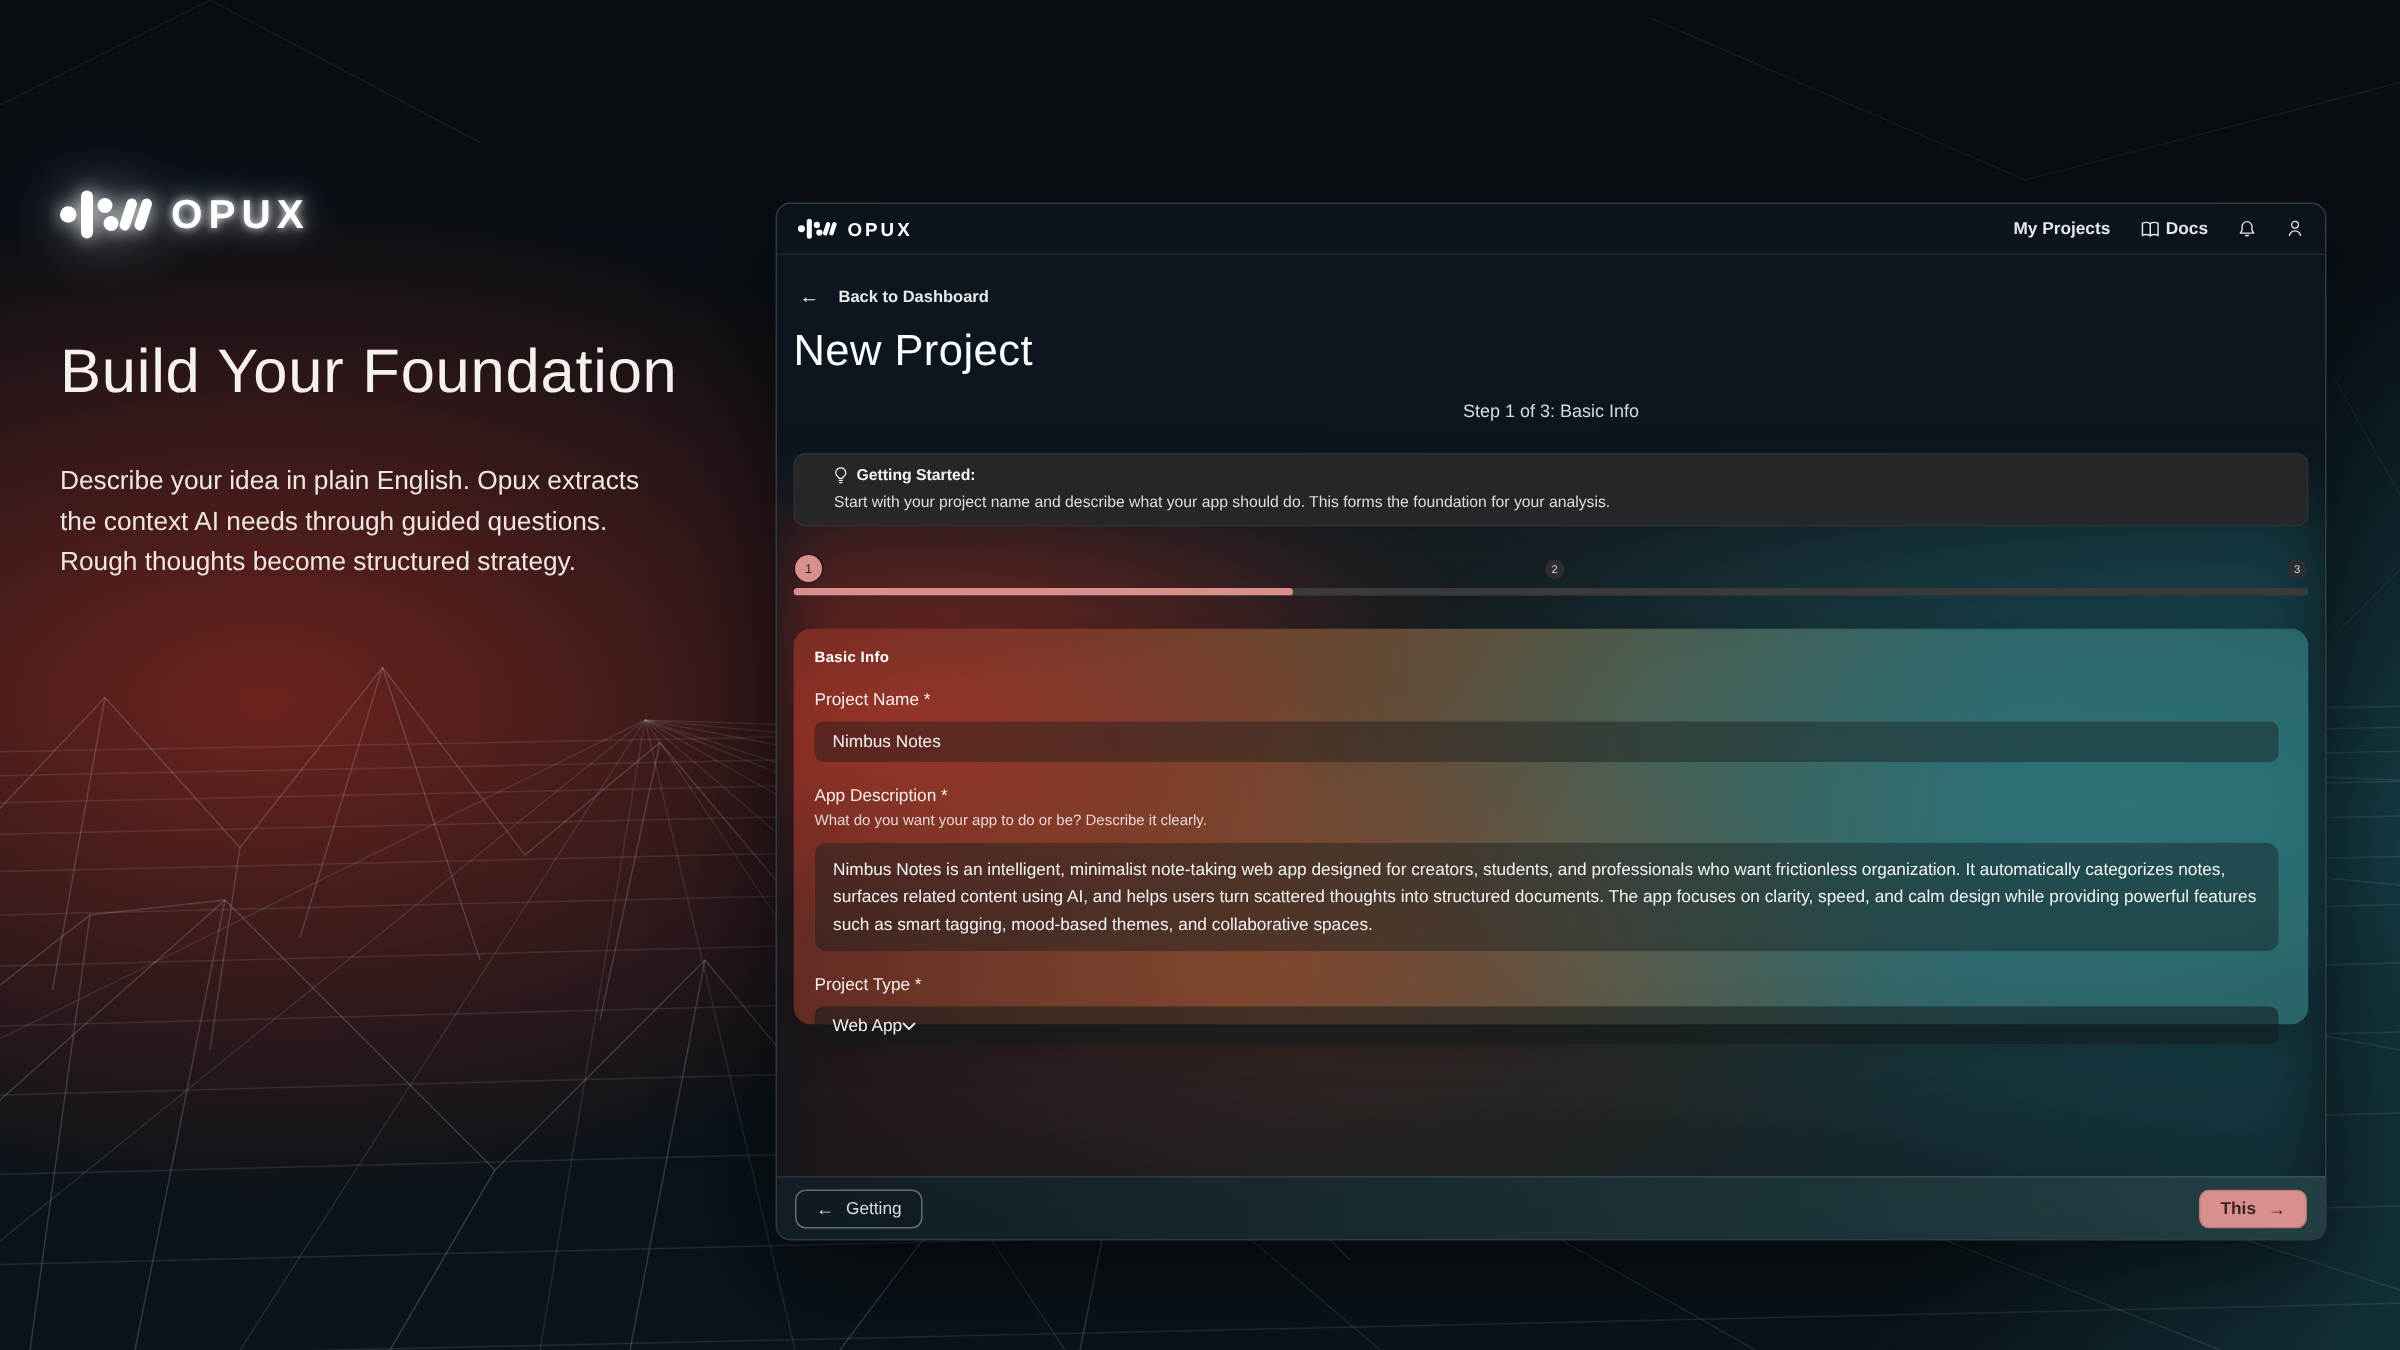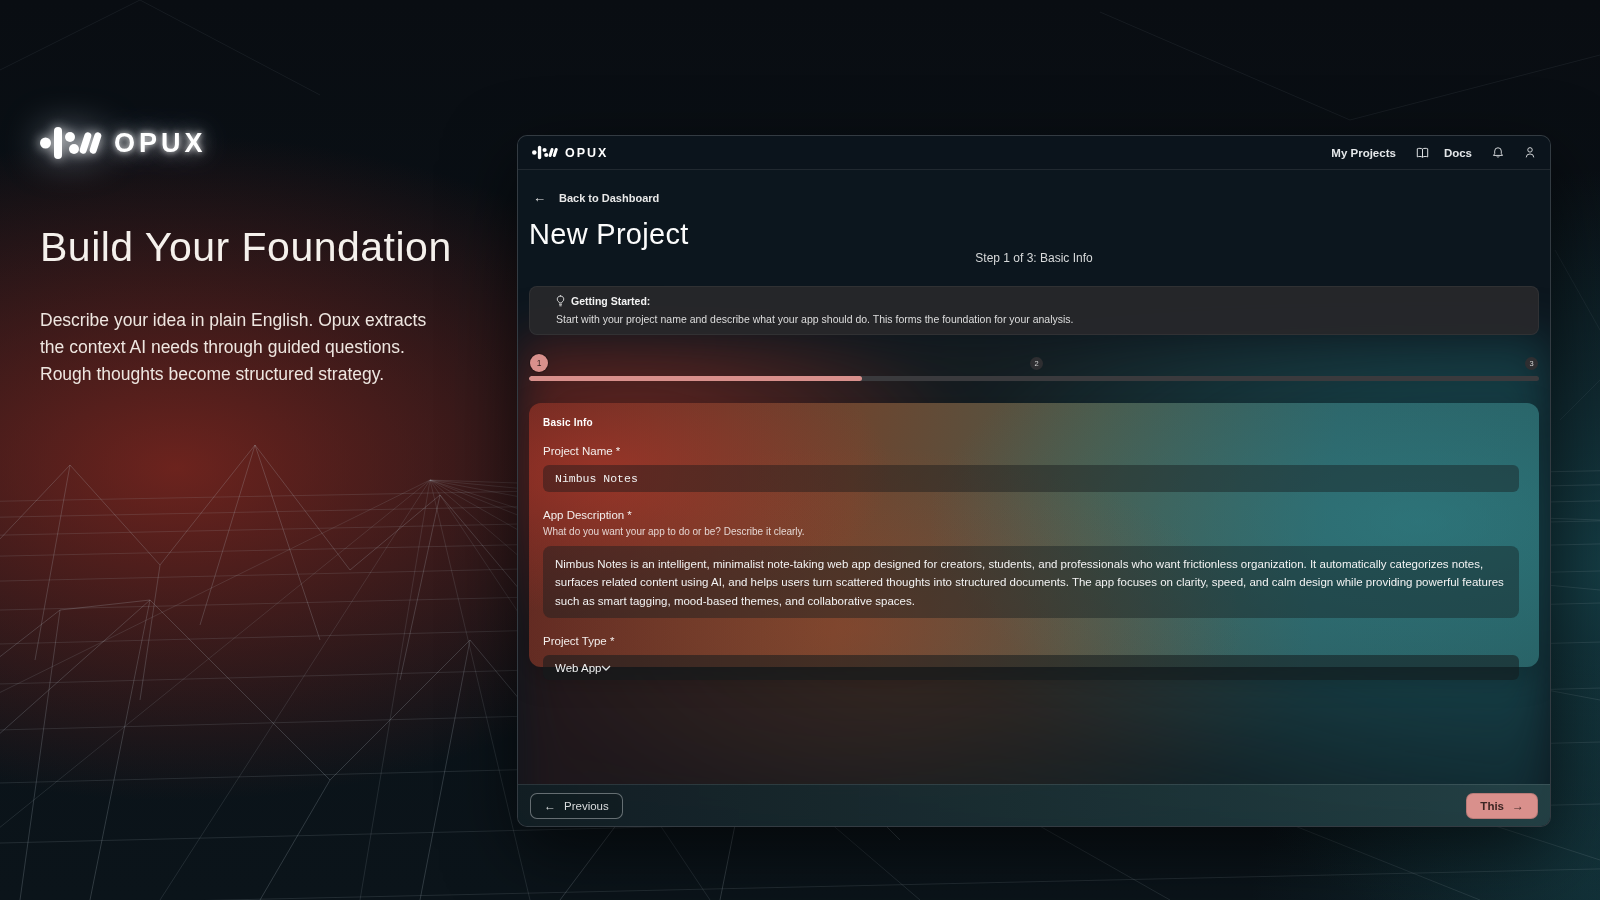--- a/index.html
+++ b/index.html
@@ -34,28 +34,28 @@
       radial-gradient(820px 420px at 86% 42%, rgba(36,122,130,0.50), rgba(0,0,0,0) 62%),
       linear-gradient(90deg, rgba(84,24,19,0.28), rgba(60,60,45,0.18) 45%, rgba(26,88,95,0.34));
     filter:blur(22px);}
   .navbar{position:relative;z-index:3;height:33px;display:flex;align-items:center;
     justify-content:space-between;padding:0 14px;border-bottom:1px solid rgba(255,255,255,0.09);
     background:rgba(10,20,27,0.65);}
   .nav-brand{display:flex;align-items:center;gap:7px;color:#fff;font-size:12.5px;
     font-weight:bold;letter-spacing:2px;cursor:pointer;}
   .nav-right{display:flex;align-items:center;gap:20px;color:#e4e7e9;font-size:11.5px;}
   .nav-link{font-weight:bold;cursor:pointer;}
-  .nav-docs{display:flex;align-items:center;gap:15px;font-weight:bold;cursor:pointer;}
+  .nav-docs{display:flex;align-items:center;gap:4px;font-weight:bold;cursor:pointer;}
   .nav-icon{display:flex;align-items:center;cursor:pointer;}
 
   .content{position:relative;z-index:2;padding:0 11px;}
   .back-link{display:flex;align-items:center;gap:13px;margin-top:20px;color:#e8e8e8;
     font-size:11px;font-weight:bold;cursor:pointer;padding-left:4px;}
   .back-arrow{font-size:13px;}
-  .page-title{margin:13px 0 0 0;color:#fcfcfc;font-size:29px;font-weight:400;letter-spacing:0.3px;}
+  .page-title{margin:13px 0 16px 0;color:#fcfcfc;font-size:29px;font-weight:400;letter-spacing:0.3px;}
   .step-indicator{color:#d7d9da;font-size:12px;text-align:center;}
 
   .tip-box{margin-top:21px;background:rgba(39,39,42,0.94);border:1px solid rgba(255,255,255,0.05);
     border-radius:8px;padding:8px 12px 9px 26px;}
   .tip-title{display:flex;align-items:center;gap:6px;color:#f2f2f2;font-size:10.5px;font-weight:bold;}
   .tip-body{margin-top:6px;color:#dddddd;font-size:10.5px;}
 
   .steps-row{margin-top:19px;display:flex;align-items:center;justify-content:space-between;padding:0 1px;}
   .step-dot{display:flex;align-items:center;justify-content:center;width:13px;height:13px;
     border-radius:50%;background:#2e2e31;color:#d3d3d3;font-size:7.5px;cursor:pointer;}
@@ -70,21 +70,21 @@
       radial-gradient(430px 210px at 7% 26%, rgba(196,57,42,0.55), rgba(0,0,0,0) 68%),
       radial-gradient(560px 260px at 32% 85%, rgba(168,70,42,0.35), rgba(0,0,0,0) 70%),
       radial-gradient(700px 320px at 88% 45%, rgba(48,134,140,0.55), rgba(0,0,0,0) 70%),
       linear-gradient(97deg,#5e2721 0%, #6b4630 32%, #4d5848 55%, #2c5d61 78%, #275c60 100%);
     box-shadow:0 10px 30px rgba(0,0,0,0.25);}
   .card-title{margin:0;color:#ffffff;font-size:10px;font-weight:bold;letter-spacing:0.2px;}
   .field-label{display:block;color:#f3eeec;font-size:11.5px;margin-top:17px;}
   .helper-text{color:rgba(244,240,238,0.85);font-size:10px;margin-top:5px;}
   .text-input{display:block;width:100%;box-sizing:border-box;margin-top:8px;height:27px;
     border:none;border-radius:6px;background:rgba(22,25,27,0.42);color:#f1f1f1;
-    font-size:11.5px;padding:0 12px;font-family:Liberation Mono, monospace;outline:none;}
+    font-size:11.5px;padding:0 12px;font-family:Liberation Sans, sans-serif;outline:none;}
   .text-area{display:block;width:100%;box-sizing:border-box;margin-top:9px;height:72px;
     border:none;border-radius:8px;background:rgba(20,28,30,0.42);color:#f3f3f3;
     font-size:11.5px;line-height:1.6;padding:9px 12px;resize:none;outline:none;
     font-family:"Liberation Sans",sans-serif;}
   .select{margin-top:8px;height:25px;border-radius:6px;background:rgba(20,27,29,0.55);
     display:flex;align-items:center;justify-content:flex-start;padding:0 12px;
     color:#f2f2f2;font-size:11.5px;cursor:pointer;}
 
   .window-footer{position:absolute;left:0;right:0;bottom:0;z-index:3;height:41px;
     display:flex;align-items:center;justify-content:space-between;padding:0 12px;
@@ -263,21 +263,21 @@
           <svg class="icon" width="10" height="6" viewBox="0 0 10 6">
             <path d="M1 1 L5 5 L9 1" stroke="#dfe3e4" stroke-width="1.3" fill="none"></path>
           </svg>
         </div>
       </div>
     </div>
 
     <footer class="window-footer">
       <button class="btn btn-prev">
         <span class="arr">←</span>
-        <span>Previous</span>
+        <span>Getting</span>
       </button>
       <button class="btn btn-next">
         <span>This</span>
         <span class="arr">→</span>
       </button>
     </footer>
   </section>
 </div>
 
 </body></html>

